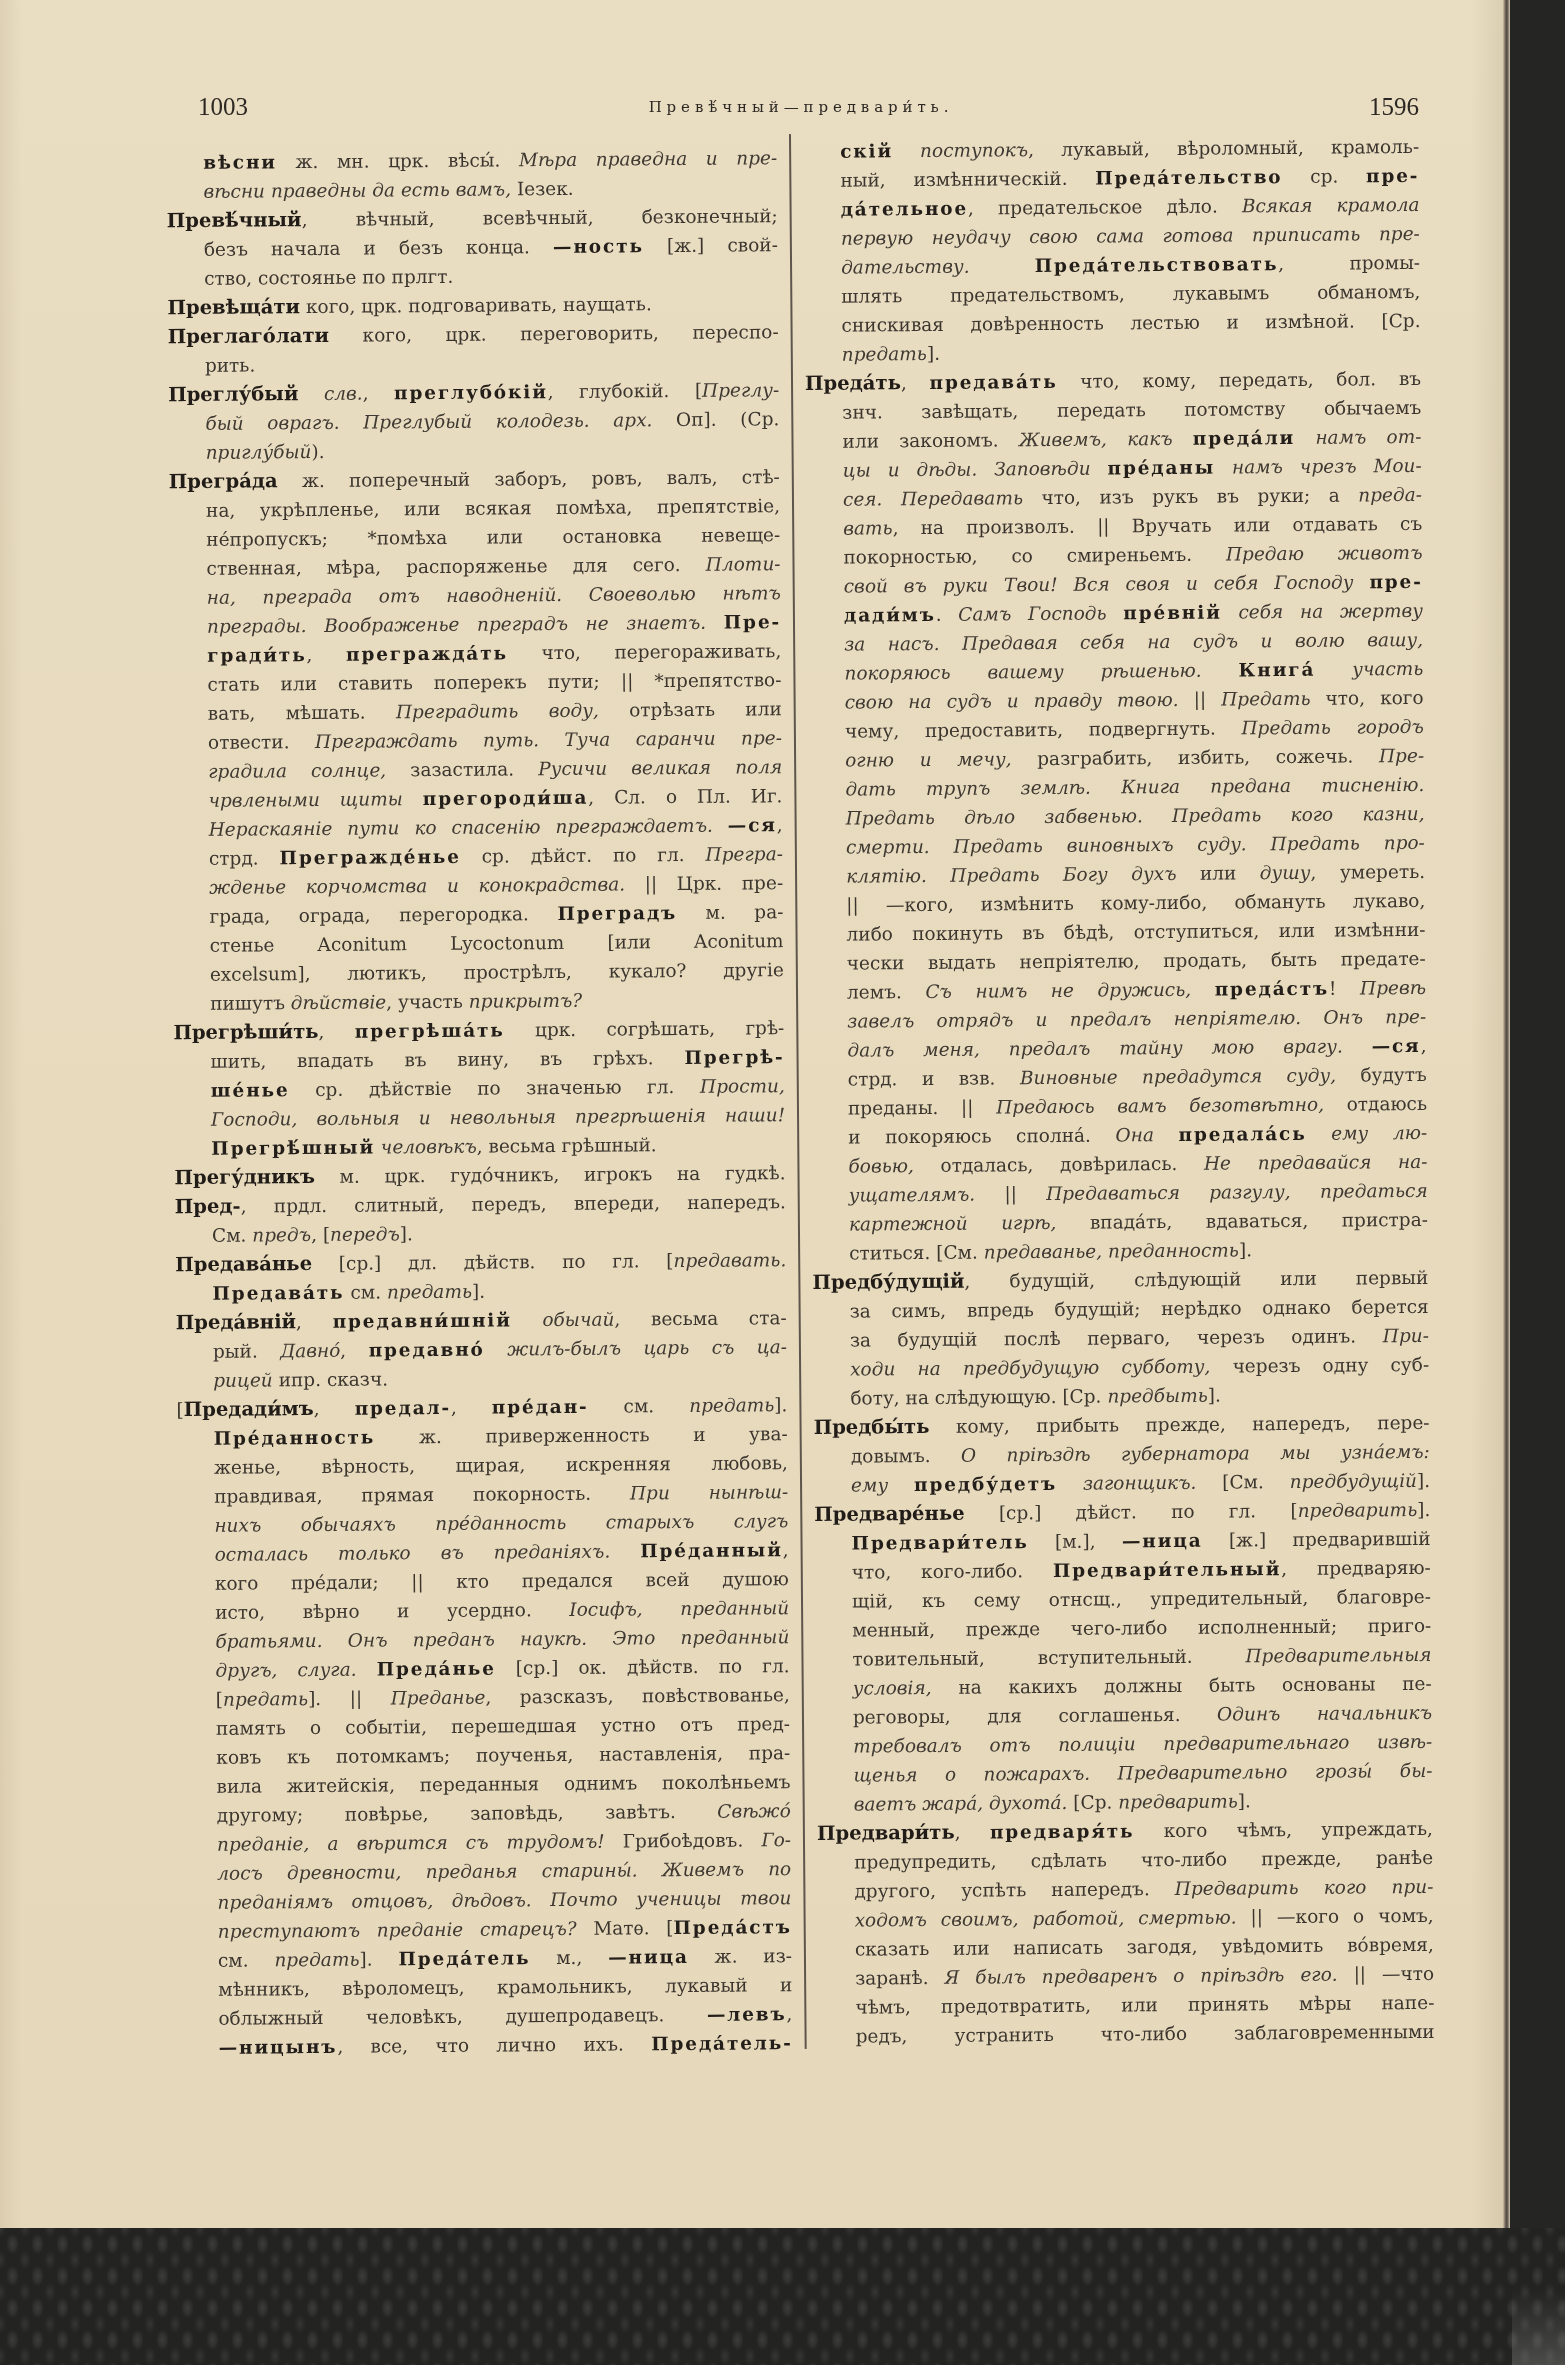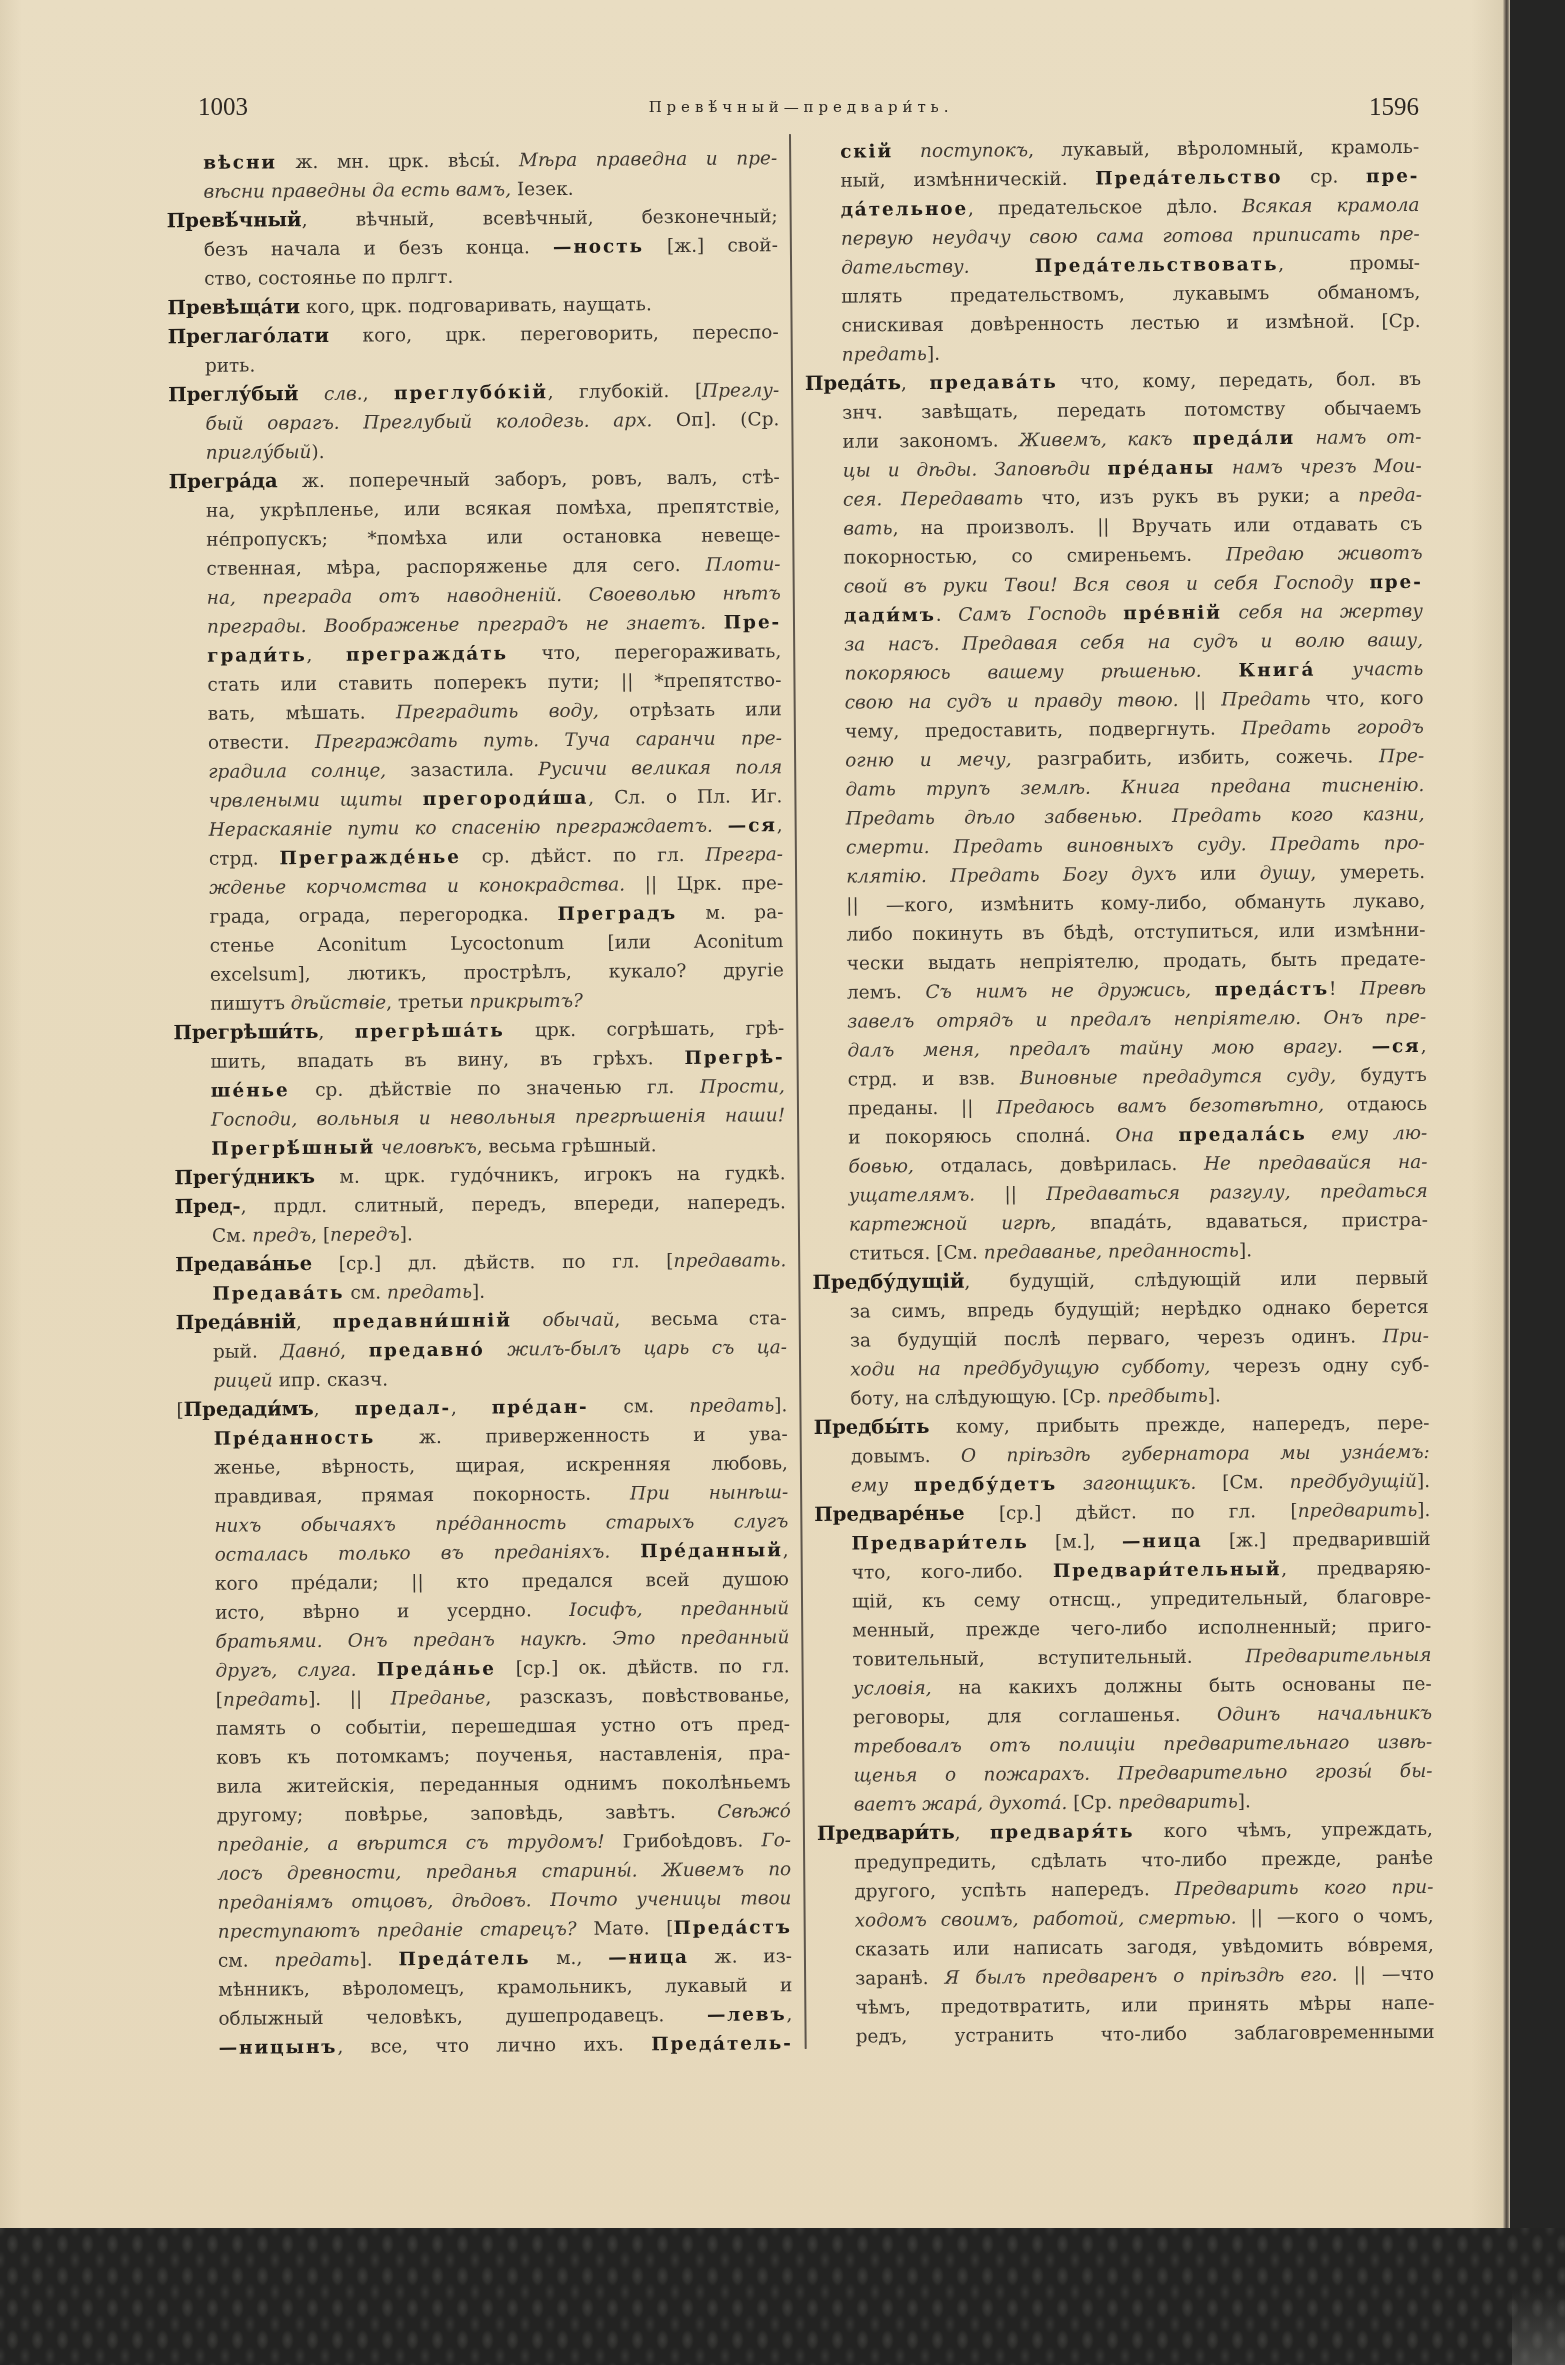--- a/index.html
+++ b/index.html
@@ -84,21 +84,21 @@
           <div class="ln"><span class="s-r">вать, мѣшать. </span><span class="s-i">Преградить воду,</span><span class="s-r"> отрѣзать или</span></div>
           <div class="ln"><span class="s-r">отвести. </span><span class="s-i">Преграждать путь. Туча саранчи пре-</span></div>
           <div class="ln"><span class="s-i">градила солнце,</span><span class="s-r"> зазастила. </span><span class="s-i">Русичи великая поля</span></div>
           <div class="ln"><span class="s-i">чрвлеными щиты </span><span class="s-b">прегороди́ша</span><span class="s-r">, Сл. о Пл. Иг.</span></div>
           <div class="ln"><span class="s-i">Нераскаяніе пути ко спасенію преграждаетъ. </span><span class="s-b">—ся</span><span class="s-r">,</span></div>
           <div class="ln"><span class="s-r">стрд. </span><span class="s-b">Прегражде́нье</span><span class="s-r"> ср. дѣйст. по гл. </span><span class="s-i">Прегра-</span></div>
           <div class="ln"><span class="s-i">жденье корчомства и конокрадства.</span><span class="s-r"> || Црк. пре-</span></div>
           <div class="ln"><span class="s-r">града, ограда, перегородка. </span><span class="s-b">Преградъ</span><span class="s-r"> м. ра-</span></div>
           <div class="ln"><span class="s-r">стенье Aconitum Lycoctonum [или Aconitum</span></div>
           <div class="ln"><span class="s-r">excelsum], лютикъ, прострѣлъ, кукало? другіе</span></div>
-          <div class="ln end"><span class="s-r">пишутъ </span><span class="s-i">дѣйствіе</span><span class="s-r">, третьи </span><span class="s-i">прикрытъ?</span></div>
+          <div class="ln end"><span class="s-r">пишутъ </span><span class="s-i">дѣйствіе</span><span class="s-r">, участь </span><span class="s-i">прикрытъ?</span></div>
           <div class="ln flush"><span class="s-h">Прегрѣши́ть</span><span class="s-r">, </span><span class="s-b">прегрѣша́ть</span><span class="s-r"> црк. согрѣшать, грѣ-</span></div>
           <div class="ln"><span class="s-r">шить, впадать въ вину, въ грѣхъ. </span><span class="s-b">Прегрѣ-</span></div>
           <div class="ln"><span class="s-b">ше́нье</span><span class="s-r"> ср. дѣйствіе по значенью гл. </span><span class="s-i">Прости,</span></div>
           <div class="ln"><span class="s-i">Господи, вольныя и невольныя прегрѣшенія наши!</span></div>
           <div class="ln end"><span class="s-b">Прегрѣ́шный</span><span class="s-i"> человѣкъ</span><span class="s-r">, весьма грѣшный.</span></div>
           <div class="ln flush"><span class="s-h">Прегу́дникъ</span><span class="s-r"> м. црк. гудо́чникъ, игрокъ на гудкѣ.</span></div>
           <div class="ln flush"><span class="s-h">Пред-</span><span class="s-r">, прдл. слитный, передъ, впереди, напередъ.</span></div>
           <div class="ln end"><span class="s-r">См. </span><span class="s-i">предъ</span><span class="s-r">, [</span><span class="s-i">передъ</span><span class="s-r">].</span></div>
           <div class="ln flush"><span class="s-h">Предава́нье</span><span class="s-r"> [ср.] дл. дѣйств. по гл. [</span><span class="s-i">предавать.</span></div>
           <div class="ln end"><span class="s-b">Предава́ть</span><span class="s-r"> см. </span><span class="s-i">предать</span><span class="s-r">].</span></div>

